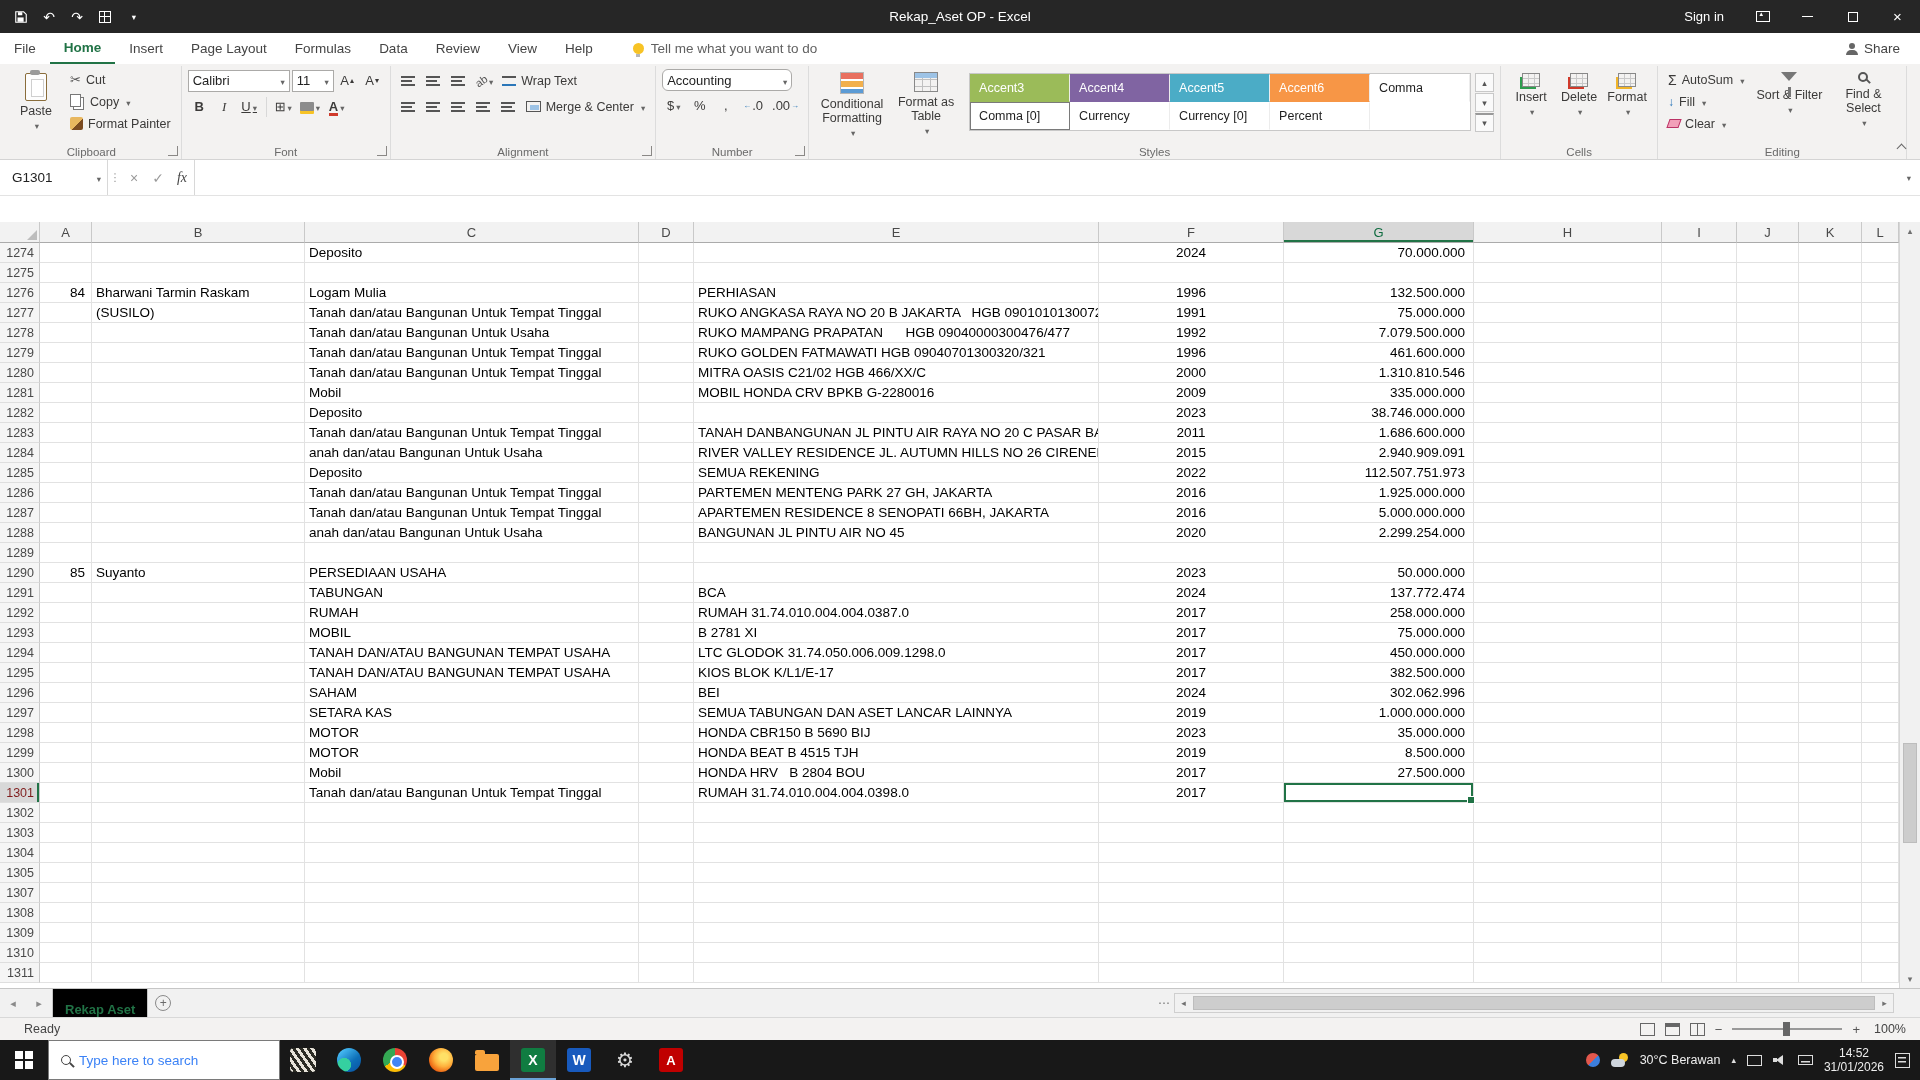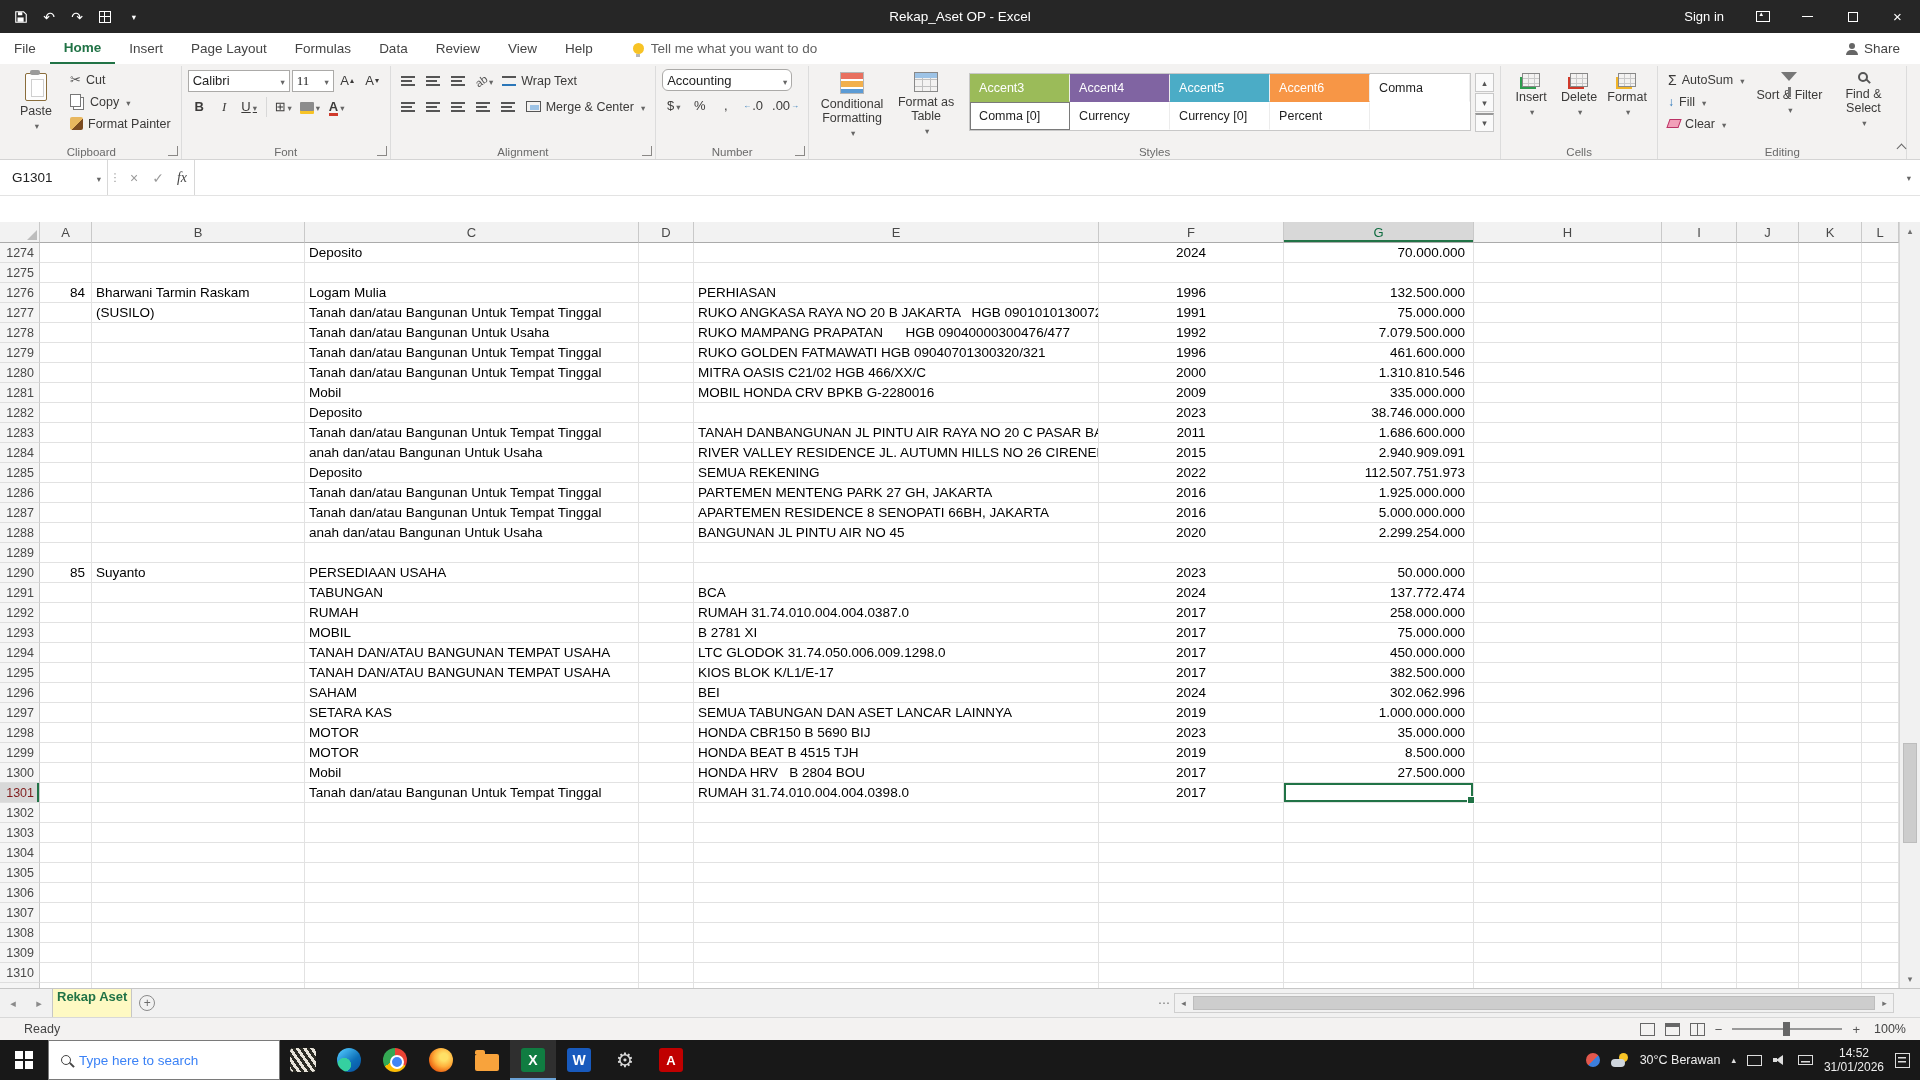--- a/index.html
+++ b/index.html
@@ -53,21 +53,21 @@
 .clipic::after{content:"";position:absolute;left:5px;right:2px;top:5px;bottom:3px;background:#fff;border:1px solid #cfcfcf;}
 .clipcol{display:flex;flex-direction:column;gap:1px;margin-left:2px;}
 .ic-cut::before{content:"✂";font-size:13px;color:#555;}
 .ic-copy{width:11px;height:13px;border:1px solid #777;background:#fff;box-shadow:3px 3px 0 -1px #fff,3px 3px 0 0 #777;margin:-3px 4px 0 0;}
 .ic-brush{width:13px;height:13px;background:linear-gradient(135deg,#e8b75f 55%,#7b4b21 55%);border-radius:2px;}
 
 .g-font .col{display:flex;flex-direction:column;gap:3px;}
 .fontrow{display:flex;align-items:center;gap:2px;}
 .combo{background:#fff;border:1px solid #abaaa8;height:22px;display:flex;align-items:center;font-size:13px;color:#222;padding:0 4px;}
 .fname{width:102px;}
-.fsize{width:42px;font-family:Liberation Serif, serif;}
+.fsize{width:42px;}
 .numfmt{width:130px;border-radius:6px;}
 .combo .dd{margin-left:auto;}
 .tiny{font-size:8px;margin-left:1px;}
 .btn-b{font-weight:bold;}
 .btn-i{font-style:italic;font-family:"Liberation Serif",serif;}
 .btn-u span{text-decoration:underline;}
 .bucket{width:14px;height:9px;background:#8c8c8c;border-radius:1px;box-shadow:0 3px 0 #f7c325;}
 .fcolA{font-weight:bold;font-size:13px;line-height:12px;box-shadow:0 3px 0 #d03a2b;}
 
 .g-align .col{display:flex;flex-direction:column;gap:3px;}
@@ -144,21 +144,21 @@
 .selcell{position:relative;box-shadow:inset 0 0 0 2px #217346;overflow:visible;z-index:2;}
 .selcell::after{content:"";position:absolute;right:-2px;bottom:-2px;width:6px;height:6px;background:#217346;border:1px solid #fff;}
 .vscroll{position:absolute;top:0;right:0;width:21px;height:766px;background:#f1f1f1;border-left:1px solid #d6d6d6;}
 .vsa{position:absolute;left:0;right:0;height:18px;display:flex;align-items:center;justify-content:center;font-size:9px;color:#707070;}
 .vsa.up{top:0;}.vsa.down{bottom:0;}
 .vthumb{position:absolute;left:3px;right:3px;top:68%;height:100px;background:#cdcdcd;border:1px solid #bdbdbd;}
 
 
 .tabbar{flex:0 0 29px;background:#f1f1f1;border-top:1px solid #c6c6c6;display:flex;align-items:stretch;}
 .tnav{width:26px;display:flex;align-items:center;justify-content:center;color:#8a8a8a;font-size:11px;}
-.stab{display:flex;align-items:flex-start;padding:0 4px;background:#fef9c3;border-left:1px solid #c6c6c6;border-right:1px solid #c6c6c6;font-size:13px;color:#217346;font-weight:bold;}
+.stab{display:flex;align-items:flex-end;padding:0 12px;background:#000000;border-left:1px solid #c6c6c6;border-right:1px solid #c6c6c6;font-size:13px;color:#217346;font-weight:bold;}
 .addsheet{width:30px;display:flex;align-items:center;justify-content:center;}
 .plus{width:16px;height:16px;border-radius:50%;border:1px solid #8a8a8a;color:#6a6a6a;font-size:12px;display:flex;align-items:center;justify-content:center;}
 .tspace{flex:1;}
 .tdots{width:20px;display:flex;align-items:center;justify-content:center;color:#777;font-size:12px;}
 .hscroll{width:720px;margin:4px 26px 4px 0;background:#f1f1f1;border:1px solid #cfcfcf;display:flex;align-items:stretch;}
 .hsa{width:17px;display:flex;align-items:center;justify-content:center;font-size:9px;color:#707070;}
 .hthumb{flex:1;margin:2px 1px;background:#cdcdcd;border:1px solid #bdbdbd;}
 
 
 .statusbar{flex:0 0 23px;background:#f3f2f1;border-top:1px solid #d8d8d8;display:flex;align-items:center;font-size:12.5px;color:#444;}
@@ -994,35 +994,20 @@
           <div class="cell c-e"></div>
           <div class="cell c-f"></div>
           <div class="cell c-g"></div>
           <div class="cell c-h"></div>
           <div class="cell c-i"></div>
           <div class="cell c-j"></div>
           <div class="cell c-k"></div>
           <div class="cell c-l"></div>
         </div>
         <div class="grow">
-          <div class="rnum">1306</div>
-          <div class="cell c-a"></div>
-          <div class="cell c-b"></div>
-          <div class="cell c-c"></div>
-          <div class="cell c-d"></div>
-          <div class="cell c-e"></div>
-          <div class="cell c-f"></div>
-          <div class="cell c-g"></div>
-          <div class="cell c-h"></div>
-          <div class="cell c-i"></div>
-          <div class="cell c-j"></div>
-          <div class="cell c-k"></div>
-          <div class="cell c-l"></div>
-        </div>
-        <div class="grow">
           <div class="rnum">1307</div>
           <div class="cell c-a"></div>
           <div class="cell c-b"></div>
           <div class="cell c-c"></div>
           <div class="cell c-d"></div>
           <div class="cell c-e"></div>
           <div class="cell c-f"></div>
           <div class="cell c-g"></div>
           <div class="cell c-h"></div>
           <div class="cell c-i"></div>

